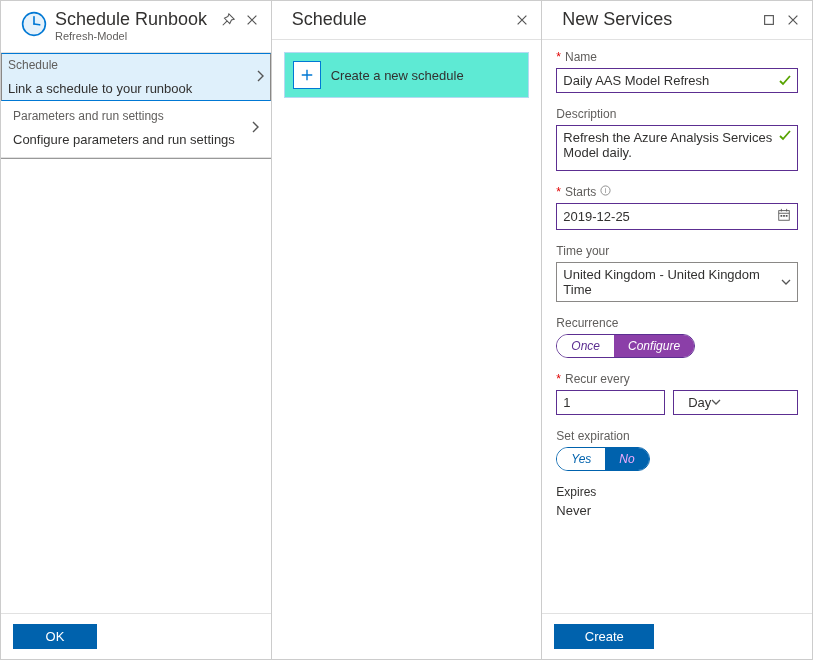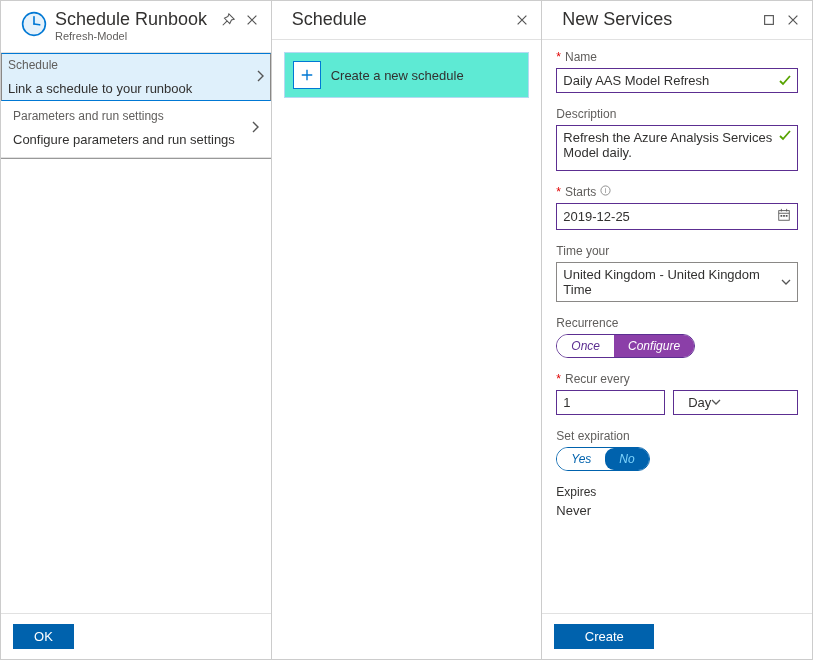--- a/index.html
+++ b/index.html
@@ -60,29 +60,29 @@
   .sel .vtxt{flex:1;}
   .dd svg{width:10px;height:10px;}
   
   .pillgrp{display:inline-flex;border-radius:12px;overflow:hidden;height:22px;font-style:italic;}
   .pill{padding:0 14px;font-size:12px;display:flex;align-items:center;justify-content:center;}
   .pillgrp.purple{border:1px solid var(--purple);}
   .pillgrp.purple .pill{color:var(--purple);background:#fff;}
   .pillgrp.purple .pill.on{background:#8b3fa8;color:#fff;}
   .pillgrp.blue{border:1px solid var(--blue);}
   .pillgrp.blue .pill{color:var(--blue);background:#fff;}
-  .pillgrp.blue .pill.on{background:var(--blue);color:#7dd3fc;border-radius:9px;}
+  .pillgrp.blue .pill.on{background:var(--blue);color:#f0abfc;}
   
   .rerow{display:flex;gap:8px;}
   .rein{flex:1;border:1px solid var(--purple);padding:4px 6px;font-size:13px;}
   .reunit{flex:1;border:1px solid var(--purple);padding:4px 14px;font-size:13px;display:flex;align-items:center;}
   
   .ftr{border-top:1px solid var(--border-light);padding:10px 12px;}
   .pbtn{background:var(--blue);color:#fff;border:none;padding:5px 0;font-size:13px;text-align:center;}
-  .pbtn.ok{width:61px;}
+  .pbtn.ok{width:84px;}
   .pbtn.cr{width:100px;}
   .info svg{width:11px;height:11px;}
 </style>
 </head>
 <body>
 
 <div class="app">
 
   <div class="blade">
     <div class="bhdr">

